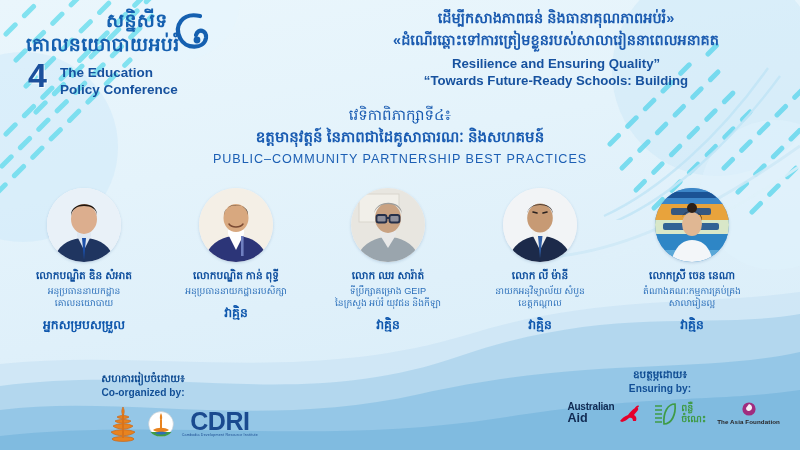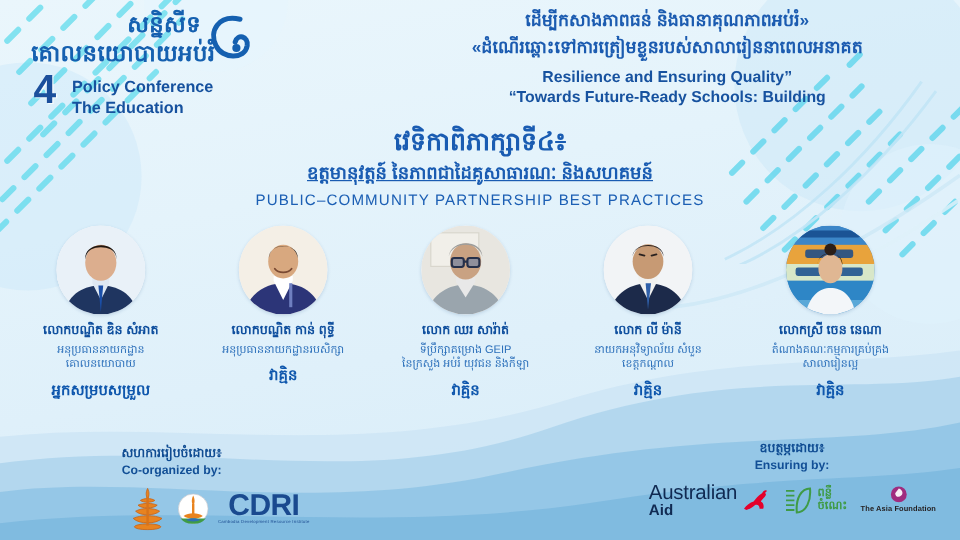--- a/index.html
+++ b/index.html
@@ -71,22 +71,22 @@
   }
   .mt-en {
     margin-top: 3px;
     font-size: 13.2px; font-weight: bold; color: #17529f; line-height: 1.34;
   }
 
   
   .session {
     position: absolute; left: 0; top: 104px; width: 800px; text-align: center;
   }
-  .s-kh1 { font-size: 21px; font-weight: bold; color: #1a5cb2; line-height: 1.45; }
-  .s-kh2 { font-size: 15px; font-weight: bold; color: #1a5cb2; line-height: 1.45; text-decoration: underline; }
+  .s-kh1 { font-size: 15px; font-weight: normal; color: #1a5cb2; line-height: 1.45; }
+  .s-kh2 { font-size: 15px; font-weight: bold; color: #1a5cb2; line-height: 1.45; }
   .s-en  { margin-top: 4px; font-size: 12.6px; color: #1c5fb4; letter-spacing: .95px; }
 
   
   .speakers {
     position: absolute; left: 8px; top: 188px; width: 784px;
     display: flex; justify-content: flex-start; align-items: flex-start;
   }
   .speaker { width: 152px; text-align: center; }
 
   .avatar {
@@ -119,21 +119,21 @@
 
   .logo-row {
     margin-top: 8px; display: flex; align-items: center; justify-content: flex-end; gap: 8px;
   }
   .cdri-word {
     font-size: 25px; font-weight: bold; color: #1a4a8f; letter-spacing: -.5px; line-height: .9;
   }
   .cdri-sub { font-size: 3.6px; color: #1a4a8f; letter-spacing: .2px; text-align: center; }
 
   .ausaid { line-height: 1.02; text-align: left; }
-  .ausaid .l1 { font-size: 17px; font-weight: normal; color: #102a52; letter-spacing: -.2px; }
+  .ausaid .l1 { font-size: 10px; font-weight: bold; color: #102a52; letter-spacing: -.2px; }
   .ausaid .l2 { font-size: 12.6px; font-weight: bold; color: #102a52; }
 
   .asiafdn-text { font-size: 6.2px; font-weight: bold; color: #231f20; letter-spacing: .1px; }
   .pn-kh { font-size: 9.5px; font-weight: bold; color: #3f9b46; line-height: 1.08; }
 </style>
 </head>
 <body>
 
 <div id="slide">
 
@@ -187,22 +187,22 @@
 
   <div class="logo-block">
     <div class="logo-khmer-1">សន្និសីទ</div>
     <div class="logo-khmer-2">គោលនយោបាយអប់រំ</div>
     <svg class="logo-swirl" viewBox="0 0 40 50">
       <path d="M30 6 C 12 2, 4 16, 10 28 C 15 39, 34 40, 36 28 C 37 20, 28 18, 26 25" fill="none" stroke="#1560b0" stroke-width="4.2" stroke-linecap="round"></path>
       <circle cx="27" cy="30" r="3.4" fill="#1560b0"></circle>
     </svg>
     <div class="logo-num">4</div>
     <div class="logo-en">
+      <div>The Education</div>
       <div>Policy Conference</div>
-      <div>The Education</div>
     </div>
   </div>
 
   <div class="main-title">
     <div class="mt-kh">ដើម្បីកសាងភាពធន់ និងធានាគុណភាពអប់រំ»</div>
     <div class="mt-kh">«ដំណើរឆ្ពោះទៅការត្រៀមខ្លួនរបស់សាលារៀននាពេលអនាគត</div>
     <div class="mt-en">
       <div>Resilience and Ensuring Quality”</div>
       <div>“Towards Future-Ready Schools: Building</div>
     </div>

